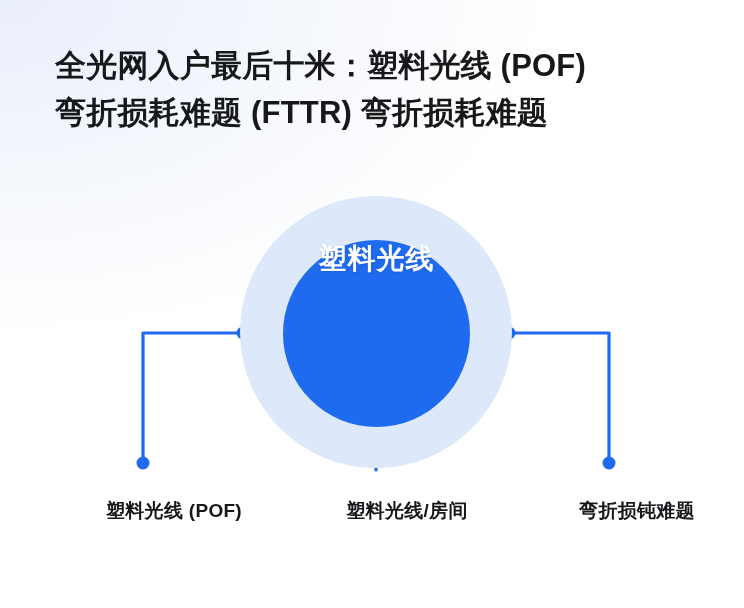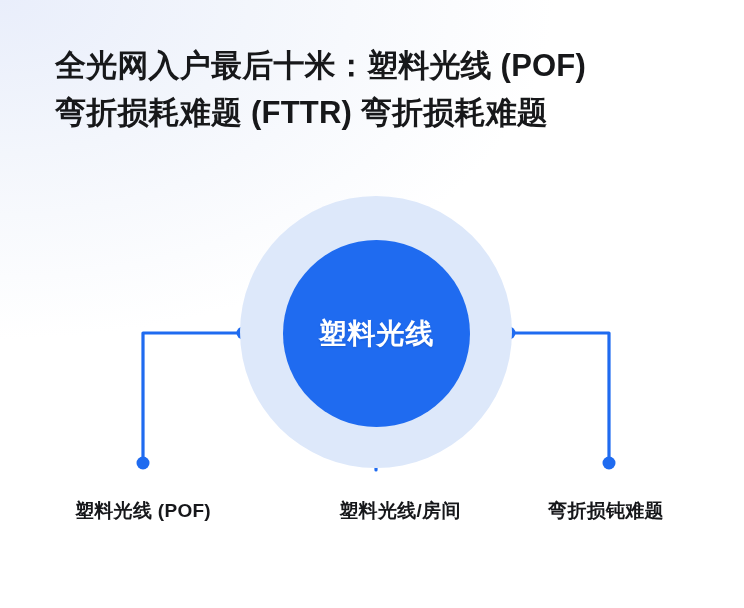--- a/index.html
+++ b/index.html
@@ -60,21 +60,20 @@
   }
   #inner-circle {
     position: absolute;
     left: 283px;
     top: 240px;
     width: 187px;
     height: 187px;
     border-radius: 50%;
     background: #1f6bf0;
     display: flex;
-    align-items: center;
     justify-content: center;
   }
   #center-label {
     color: #ffffff;
     font-size: 28px;
     font-weight: 700;
     letter-spacing: 1px;
     white-space: nowrap;
     text-shadow: 0 1px 2px rgba(10,40,110,0.22);
   }
@@ -92,23 +91,24 @@
   
   .bottom-label {
     position: absolute;
     top: 498px;
     font-size: 19px;
     font-weight: 700;
     color: #16171a;
     white-space: nowrap;
     transform: translateX(-50%);
     letter-spacing: 0.3px;
+    margin-left: 31px;
   }
   #label-left  { left: 143px; }
-  #label-mid   { left: 400px; }
+  #label-mid   { left: 376px; }
   #label-right { left: 606px; }
 </style>
 </head>
 <body>
 
 <div id="page">
 
   <div id="title-block">
     <div class="title-line">全光网入户最后十米：塑料光线 (POF)</div>
     <div class="title-line">弯折损耗难题 (FTTR) 弯折损耗难题</div>

